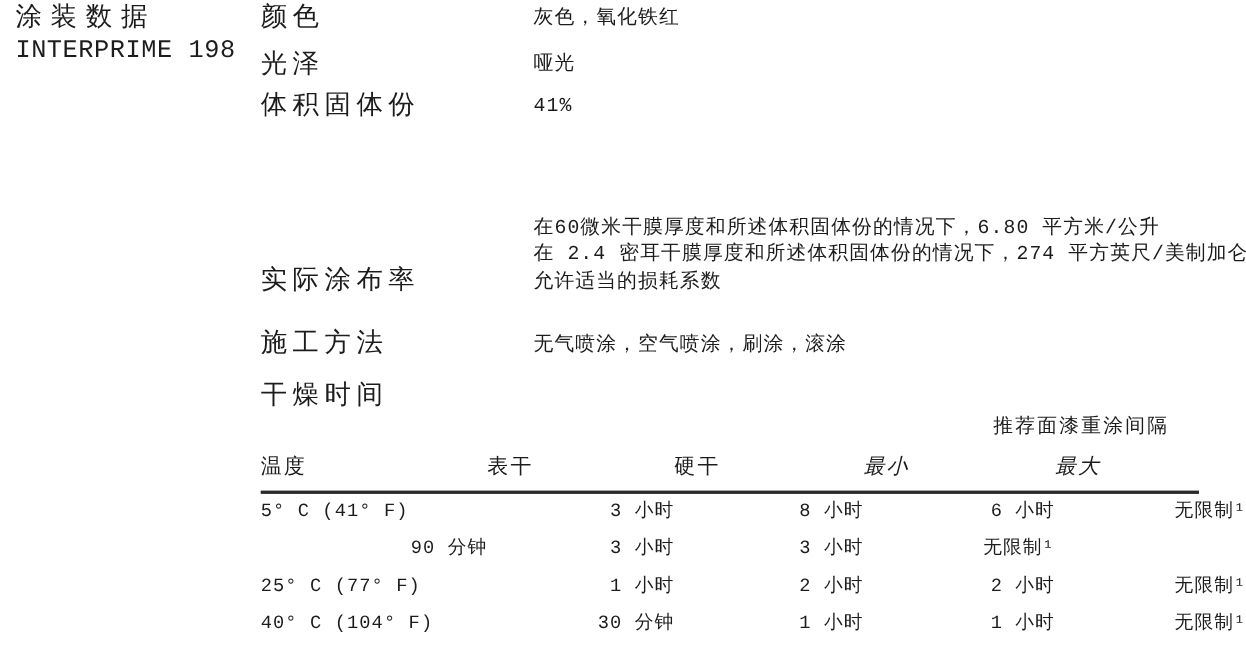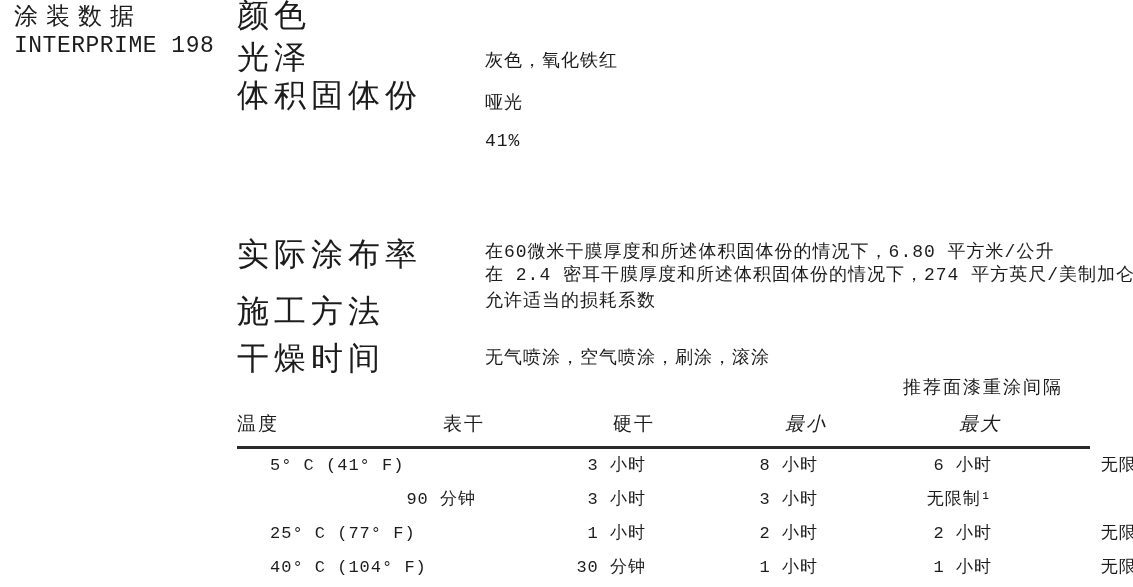--- a/index.html
+++ b/index.html
@@ -11,46 +11,45 @@
     font-family:"Liberation Mono","DejaVu Sans Mono",monospace;
     overflow:hidden;
   }
   
   .title-block{position:absolute;left:14px;top:3px;line-height:29px;white-space:nowrap;}
   .title-cn{font-size:24px;letter-spacing:8px;}
   .title-latin{font-size:23px;letter-spacing:0.5px;}
   
   .spec-label{
     position:absolute;left:237px;
-    font-size:32px;line-height:30px;letter-spacing:5px;
+    font-size:24px;line-height:30px;letter-spacing:5px;
     white-space:nowrap;
   }
   .spec-value{
     position:absolute;left:485px;
     font-size:18px;line-height:23px;letter-spacing:1px;
     white-space:nowrap;
-    margin-top:44px;
   }
   
   .recoat-note{
     position:absolute;left:903px;top:375px;
     font-size:18px;letter-spacing:2px;white-space:nowrap;
   }
   
   .drytable{position:absolute;left:237px;top:413px;width:896px;}
   .thead,.trow{
     display:grid;
     grid-template-columns:206px 170px 172px 174px 174px;
     white-space:nowrap;
   }
   .thead{font-size:19px;line-height:24px;height:33px;letter-spacing:2px;}
   .thead .c{text-align:left;}
   .thead .italic{font-style:italic;}
   .rule{height:0;border-top:3px solid #2a2a2a;width:853px;}
-  .trow{font-size:17px;line-height:34px;height:34px;letter-spacing:1px;margin-left:33px;}
+  .trow{font-size:17px;line-height:34px;height:34px;letter-spacing:1px;}
   .trow .c{text-align:right;}
 </style>
 </head>
 <body>
 
 <div class="sheet">
 
   <div class="title-block">
     <div class="title-cn">涂装数据</div>
     <div class="title-latin">INTERPRIME 198</div>

